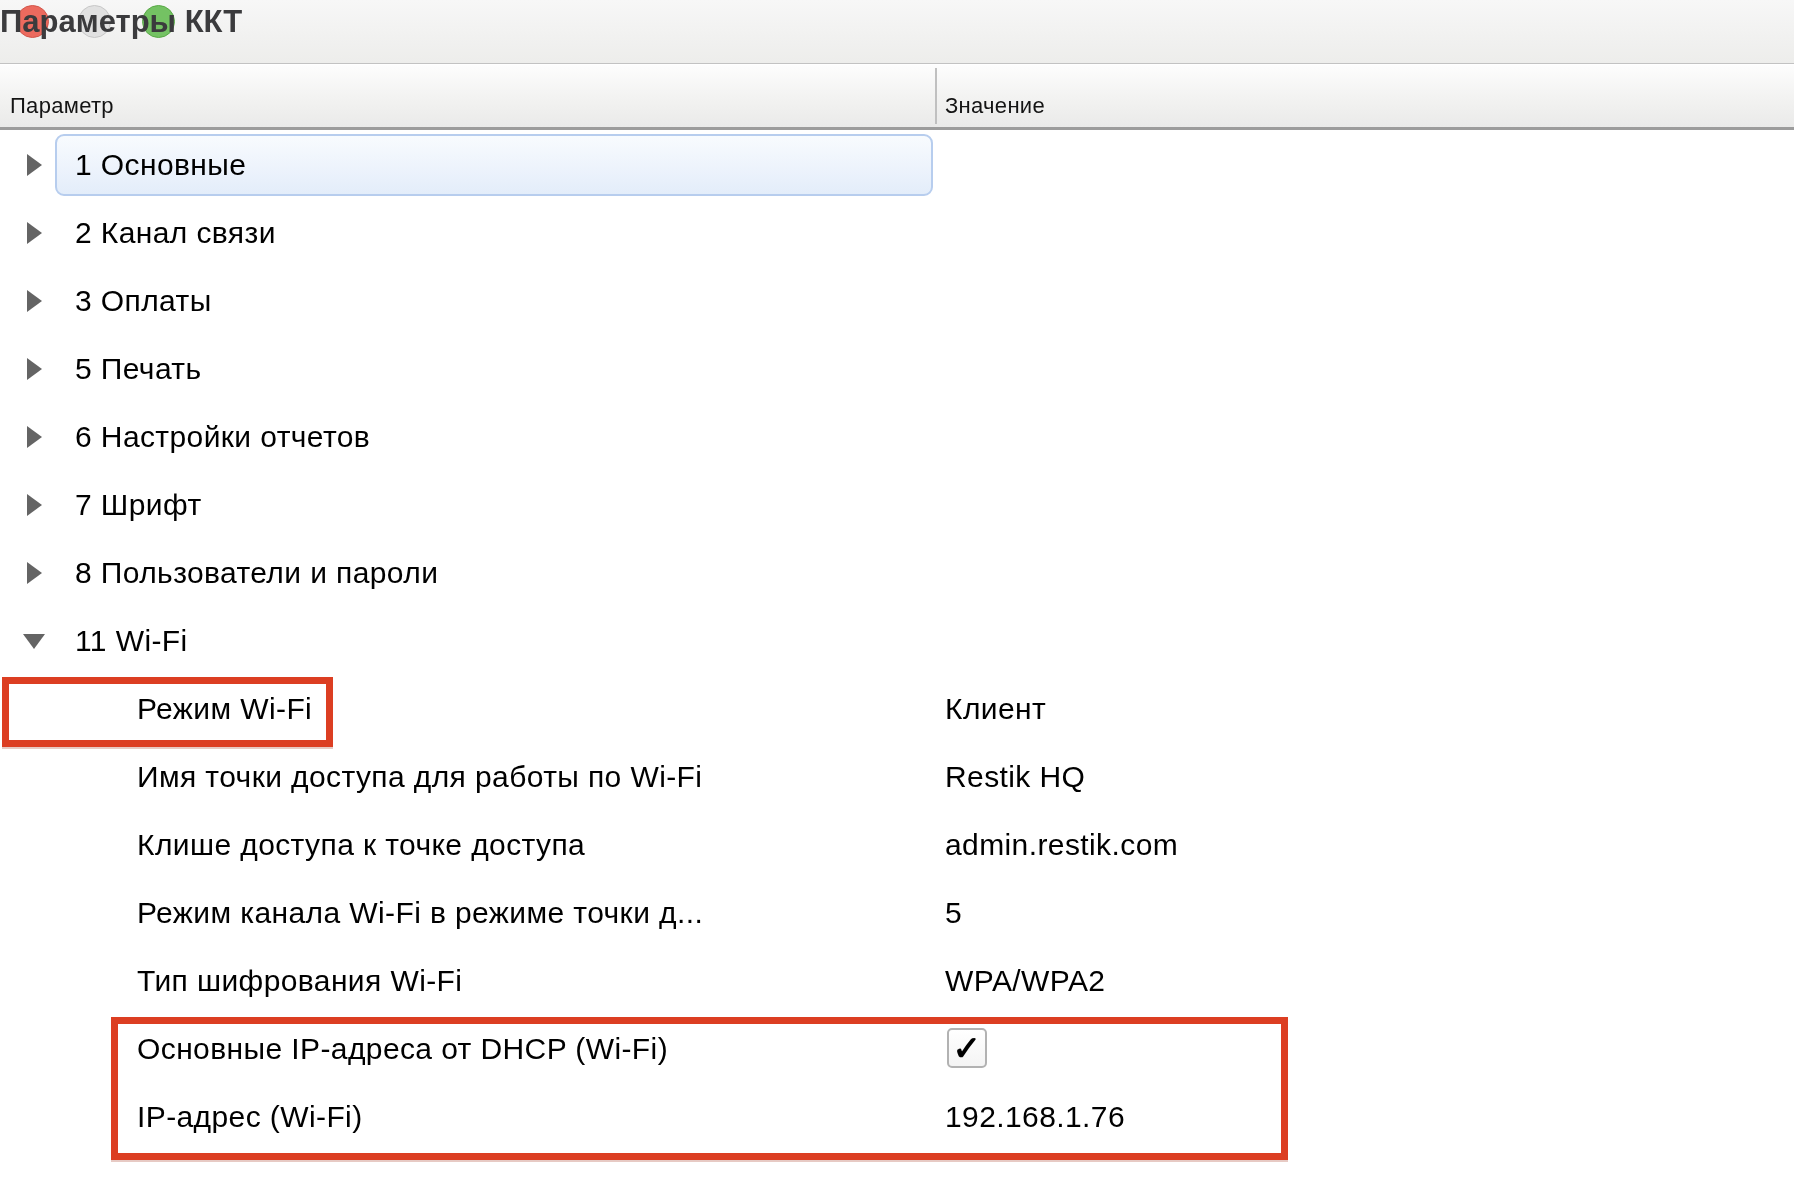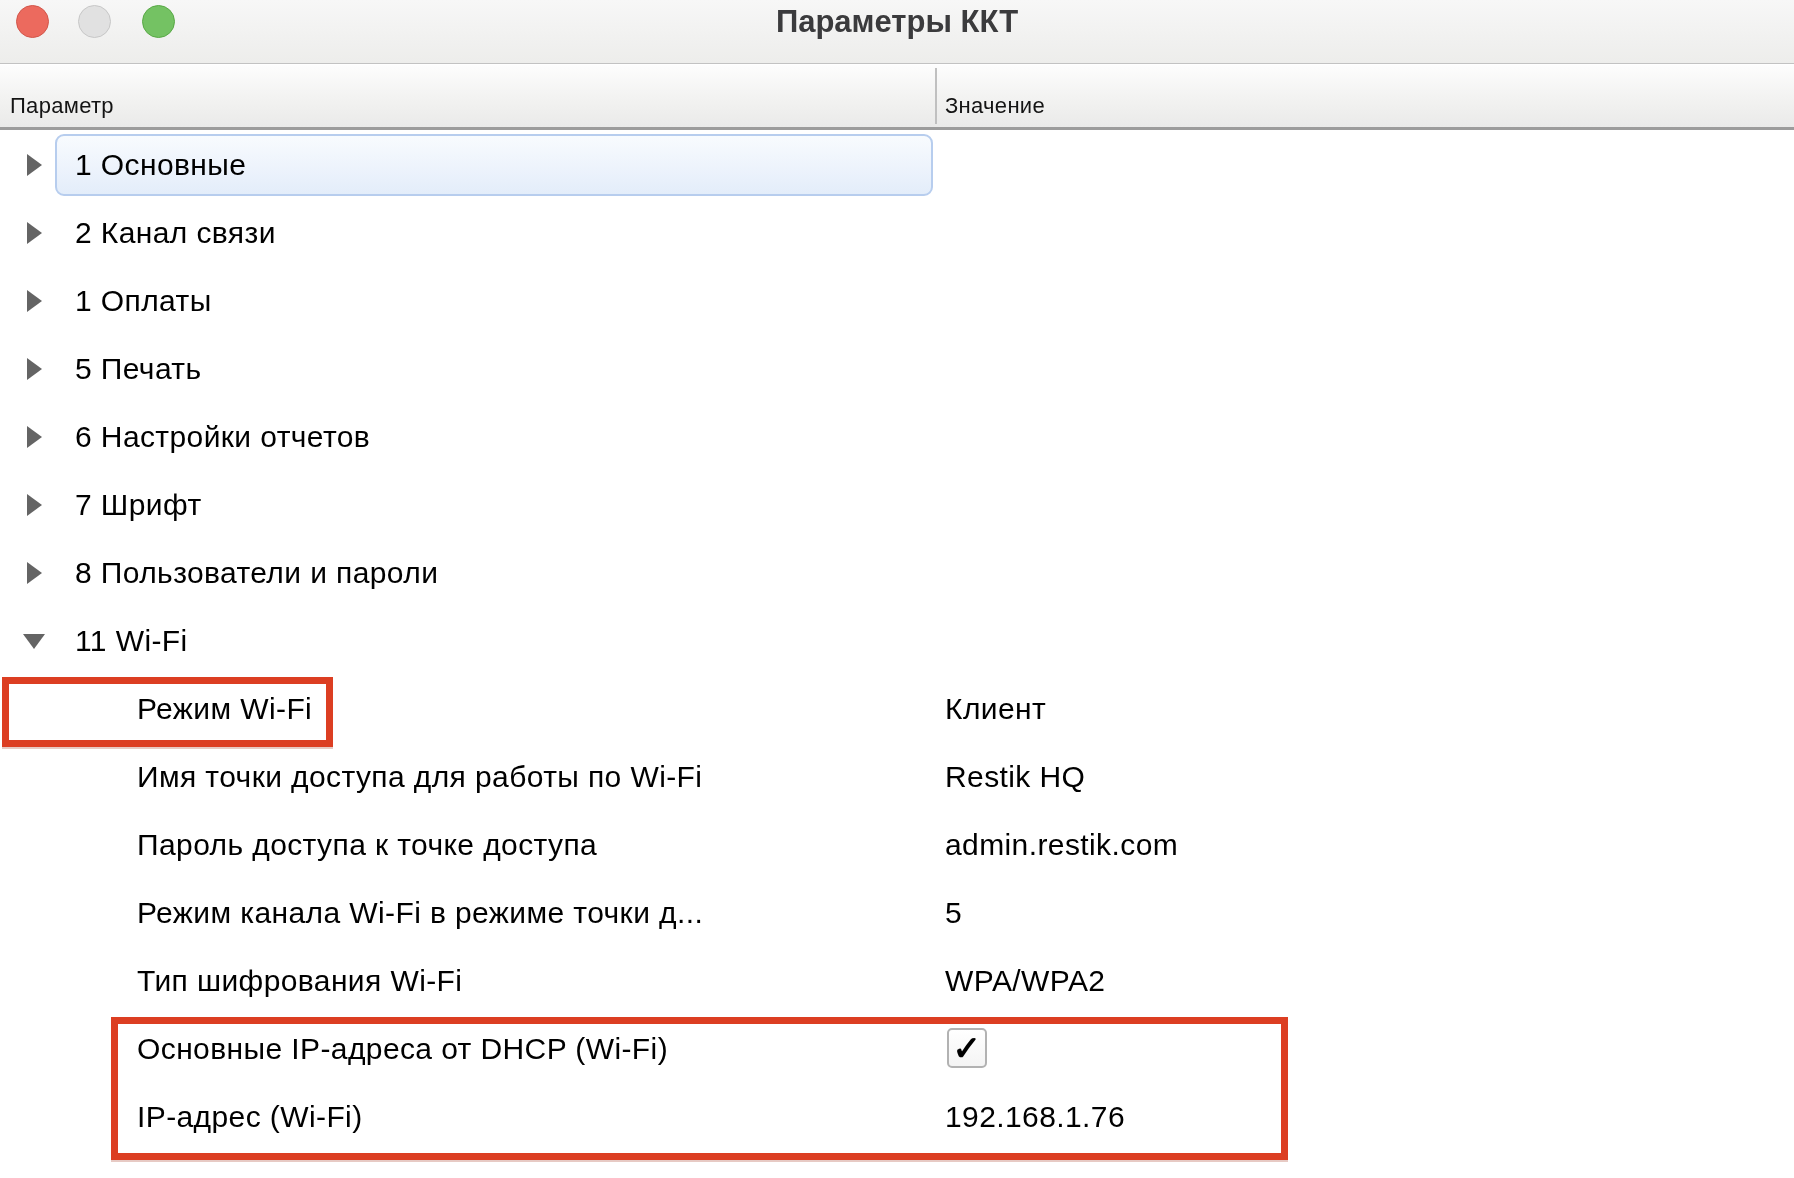--- a/index.html
+++ b/index.html
@@ -20,21 +20,21 @@
   }
   .light {
     position: absolute; top: 5px; width: 33px; height: 33px;
     border-radius: 50%; box-sizing: border-box; cursor: default;
   }
   .light.close { left: 16px;  background: #ec6a5e; border: 1px solid #d2564a; }
   .light.min   { left: 78px;  background: #e1e1e1; border: 1px solid #c7c7c7; }
   .light.zoom  { left: 142px; background: #74c263; border: 1px solid #58a945; }
   .win-title {
     position: absolute; left: 0; top: 0; width: 100%; height: 44px;
-    line-height: 44px; text-align: center;
+    line-height: 44px; 
     font-size: 31px; font-weight: bold; color: #3b3b3d;
   }
 
   
   .table-header {
     position: absolute; top: 65px; left: 0; width: 1794px; height: 65px;
     background: linear-gradient(180deg, #fdfdfd 0%, #f2f2f1 55%, #eaeae9 100%);
     border-bottom: 3px solid #9c9c9c;
     box-sizing: border-box;
   }
@@ -141,21 +141,21 @@
   <div class="row group">
     <div class="cell-param">
       <span class="tri right"></span>
       <span class="row-label">2 Канал связи</span>
     </div>
   </div>
 
   <div class="row group">
     <div class="cell-param">
       <span class="tri right"></span>
-      <span class="row-label">1 Оплаты</span>
+      <span class="row-label">3 Оплаты</span>
     </div>
   </div>
 
   <div class="row group">
     <div class="cell-param">
       <span class="tri right"></span>
       <span class="row-label">5 Печать</span>
     </div>
   </div>
 
@@ -197,21 +197,21 @@
 
   <div class="row child">
     <div class="cell-param">
       <span class="row-label">Имя точки доступа для работы по Wi-Fi</span>
     </div>
     <div class="cell-value">Restik HQ</div>
   </div>
 
   <div class="row child">
     <div class="cell-param">
-      <span class="row-label">Пароль доступа к точке доступа</span>
+      <span class="row-label">Клише доступа к точке доступа</span>
     </div>
     <div class="cell-value">admin.restik.com</div>
   </div>
 
   <div class="row child">
     <div class="cell-param">
       <span class="row-label">Режим канала Wi-Fi в режиме точки д...</span>
     </div>
     <div class="cell-value">5</div>
   </div>

